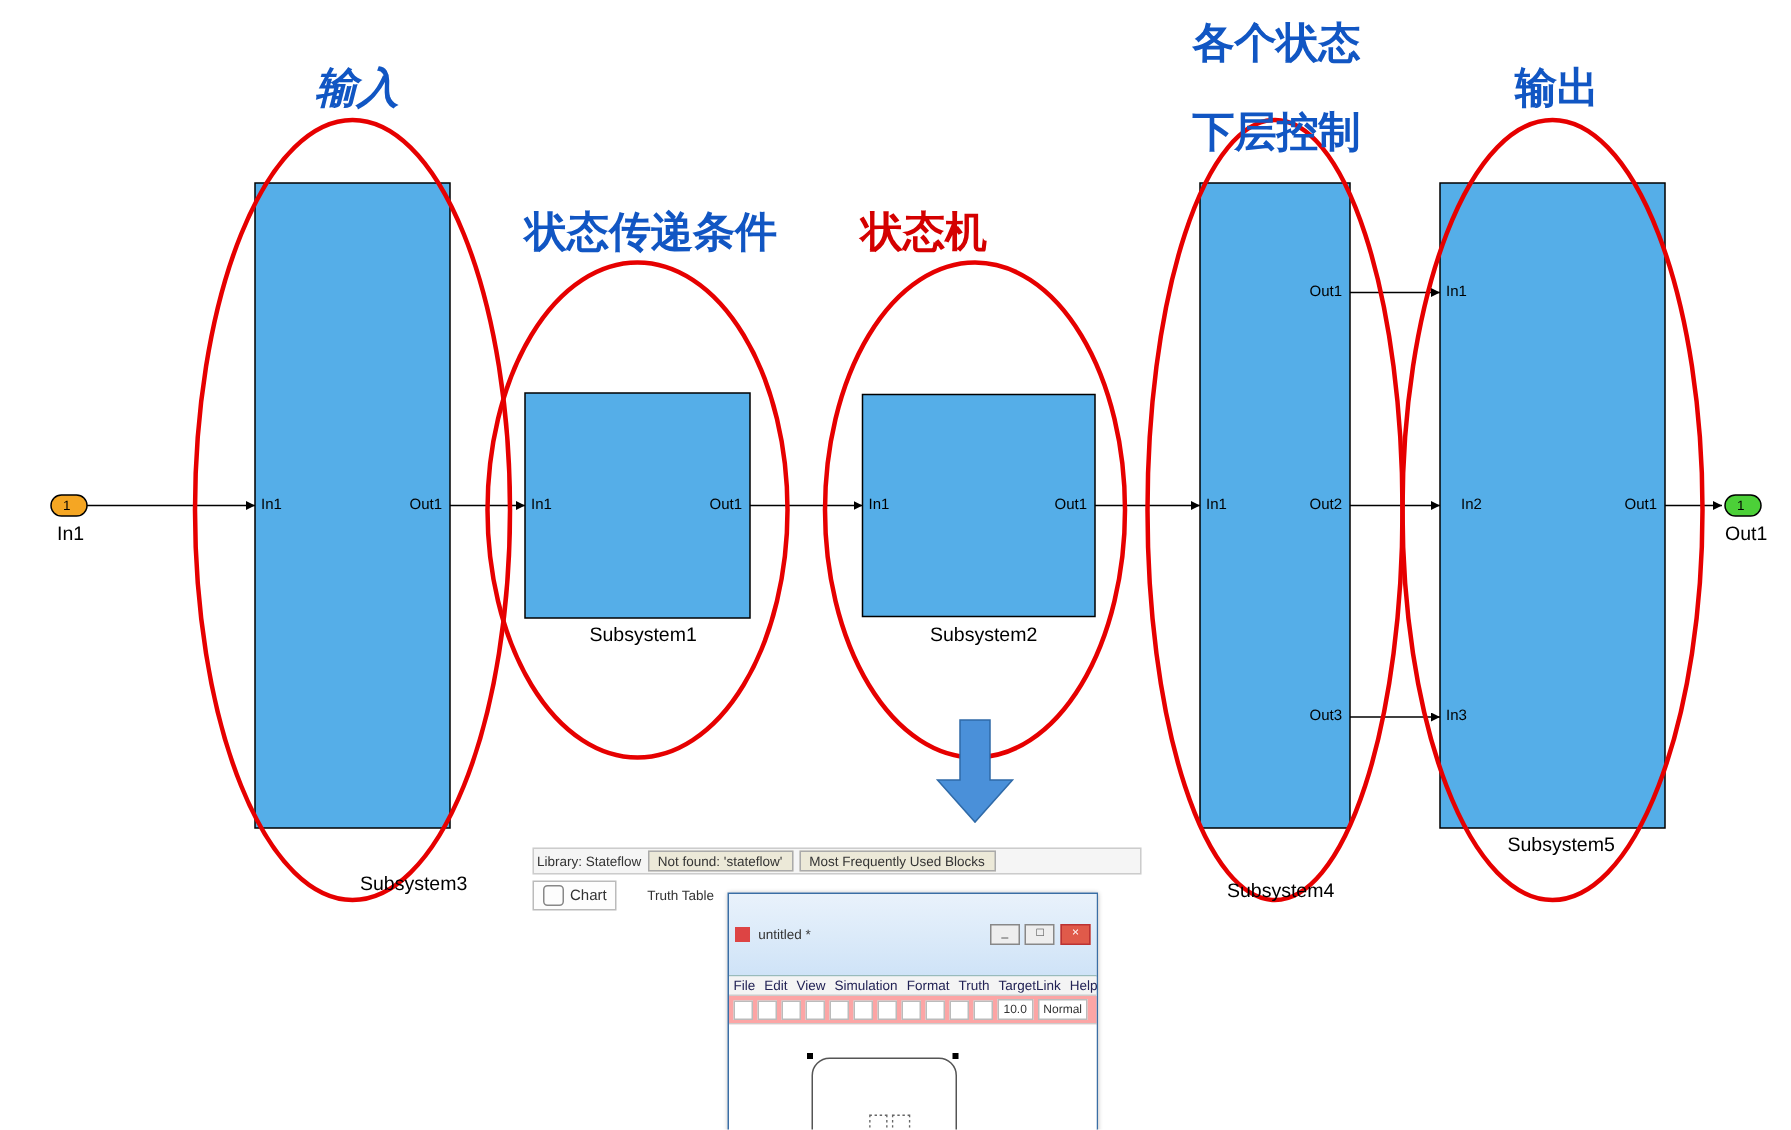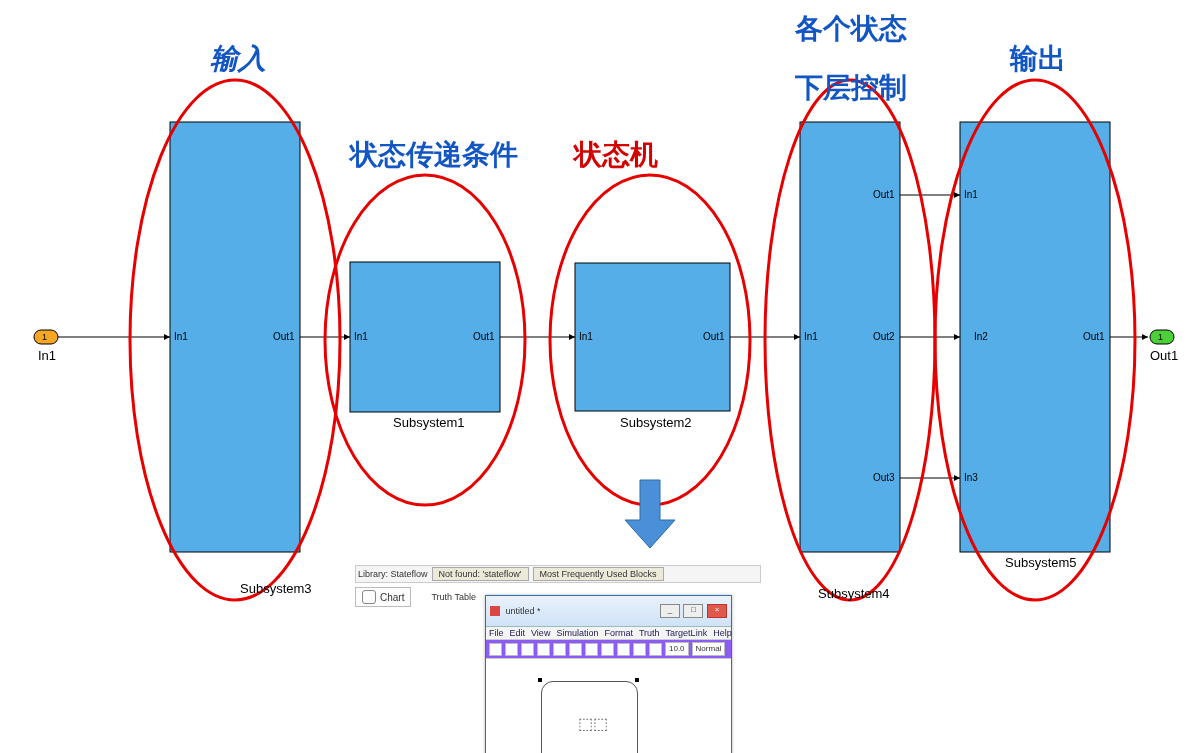--- a/index.html
+++ b/index.html
@@ -59,21 +59,21 @@
   .inset .win {
     position: absolute;
     border: 1px solid #3a6ea5;
     background: #fff;
     box-shadow: 0 0 3px rgba(0,0,0,0.3);
   }
   .inset .titlebar {
     background: linear-gradient(#e9f2fb, #cfe3f7);
     border-bottom: 1px solid #9bb;
     font-size: 9px;
-    padding: 8px 4px;
+    padding: 20px 4px;
     display: flex;
     justify-content: space-between;
     align-items: center;
   }
   .inset .win-btn {
     display: inline-block;
     width: 18px; height: 12px;
     border: 1px solid #888;
     font-size: 8px; line-height: 10px;
     text-align: center;
@@ -83,21 +83,21 @@
   .inset .win-btn.close { background: #e05a4a; color: #fff; border-color:#b33; }
   .inset .menubar {
     background: #f4f4f4;
     border-bottom: 1px solid #ccc;
     padding: 1px 3px;
     display: flex; gap: 6px;
     font-size: 9px;
     color: #225;
   }
   .inset .toolbar {
-    background: #8b5cf6;
+    background: #fca5a5;
     border-bottom: 1px solid #ccc;
     padding: 2px 3px;
     display: flex; gap: 3px;
     align-items: center;
     flex-wrap: nowrap;
     overflow: hidden;
   }
   .inset .tb-ico {
     width: 11px; height: 11px;
     border: 1px solid #bbb;

